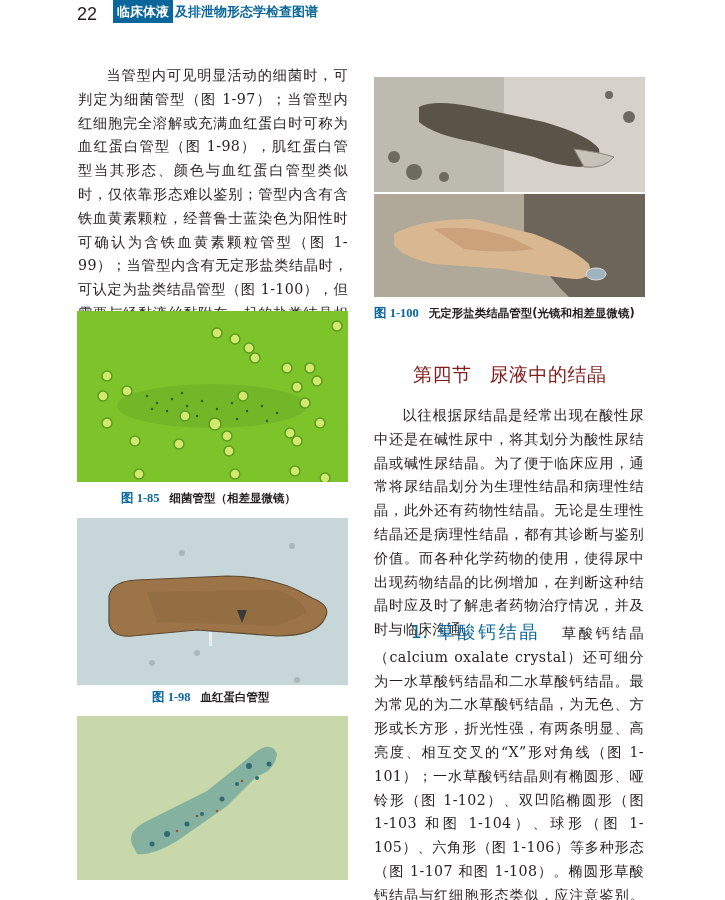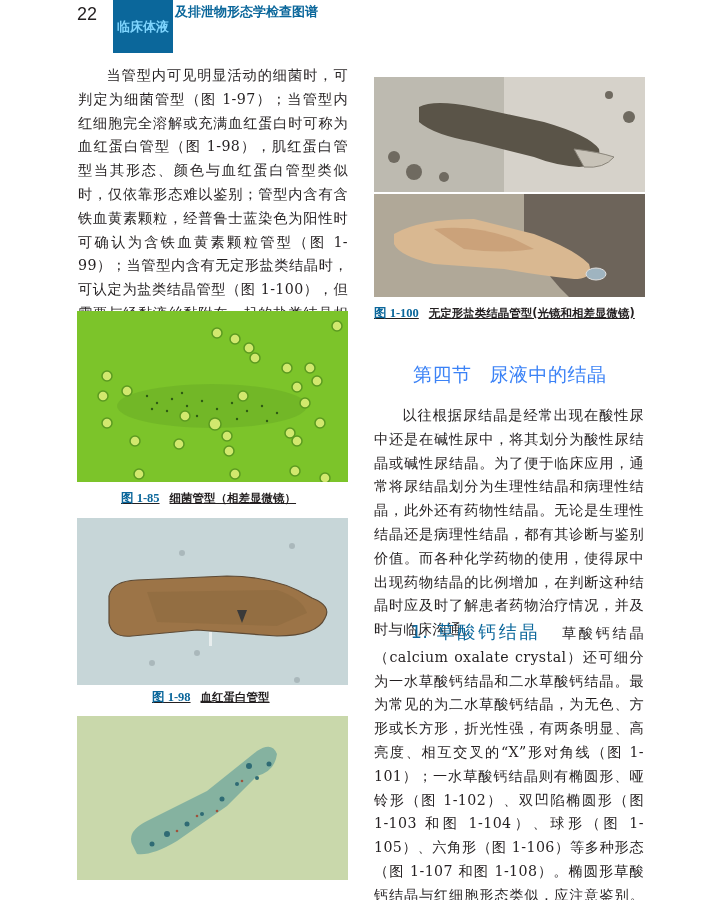--- a/index.html
+++ b/index.html
@@ -1,32 +1,32 @@
 <!DOCTYPE html>
 <html><head>
 <meta charset="utf-8">
 <style>
   html, body { margin:0; padding:0; background:#fff; }
   body { width:725px; height:900px; position:relative; overflow:hidden;
          font-family:"DejaVu Serif","Liberation Serif",serif; color:#231f20; }
   .page-num { position:absolute; left:77px; top:4px; font-family:"Liberation Sans",sans-serif; font-size:18px; color:#231f20; }
-  .hdr-box { position:absolute; left:113px; top:0; height:23px; padding:15px 4px; background:#0b679b; color:#7dd3fc;
+  .hdr-box { position:absolute; left:113px; top:0; height:23px; padding:0 4px; background:#0b679b; color:#ffffff;
              font-family:"DejaVu Sans",sans-serif; font-weight:bold; font-size:13px; line-height:23px; }
   .hdr-rest { position:absolute; left:175px; top:0; height:23px; line-height:23px; color:#0b679b;
               font-family:Liberation Sans, sans-serif; font-weight:bold; font-size:13px; }
   .para { position:absolute; font-size:14.2px; line-height:23.8px; text-align:justify; letter-spacing:0.4px; }
   .para p { margin:0; text-indent:2em; }
   .left-para { left:78px; top:64px; width:270px; }
   .right-intro { left:374px; top:404px; width:270px; }
   .right-sub { left:374px; top:620px; width:270px; }
   .blue-bold { color:#0b679b; font-weight:normal; font-family:"DejaVu Sans",sans-serif; font-size:18px;margin-left:8px; }
   .fig { position:absolute; overflow:hidden; }
-  .caption { position:absolute; font-family:"DejaVu Sans",sans-serif; font-size:11.5px; font-weight:bold; color:#231f20; white-space:nowrap;text-decoration:underline; }
+  .caption { position:absolute; font-family:"DejaVu Sans",sans-serif; font-size:11.5px; font-weight:bold; color:#231f20; white-space:nowrap; }
   .caption .num { color:#0b679b; font-family:"Liberation Serif",serif; font-size:12.5px; margin-right:10px; }
-  .section-title { position:absolute; left:413px; top:362px; font-family:"DejaVu Sans",sans-serif; font-size:19px; color:#3b82f6; letter-spacing:0.5px; }
+  .section-title { position:absolute; left:413px; top:362px; font-family:"DejaVu Sans",sans-serif; font-size:19px; color:#7f1d1d; letter-spacing:0.5px; }
   .section-title .gap { display:inline-block; width:18px; }
 </style>
 </head>
 <body>
 
 <div class="page-num">22</div>
 <div class="hdr-box">临床体液</div>
 <div class="hdr-rest">及排泄物形态学检查图谱</div>
 
 <div class="para left-para">

